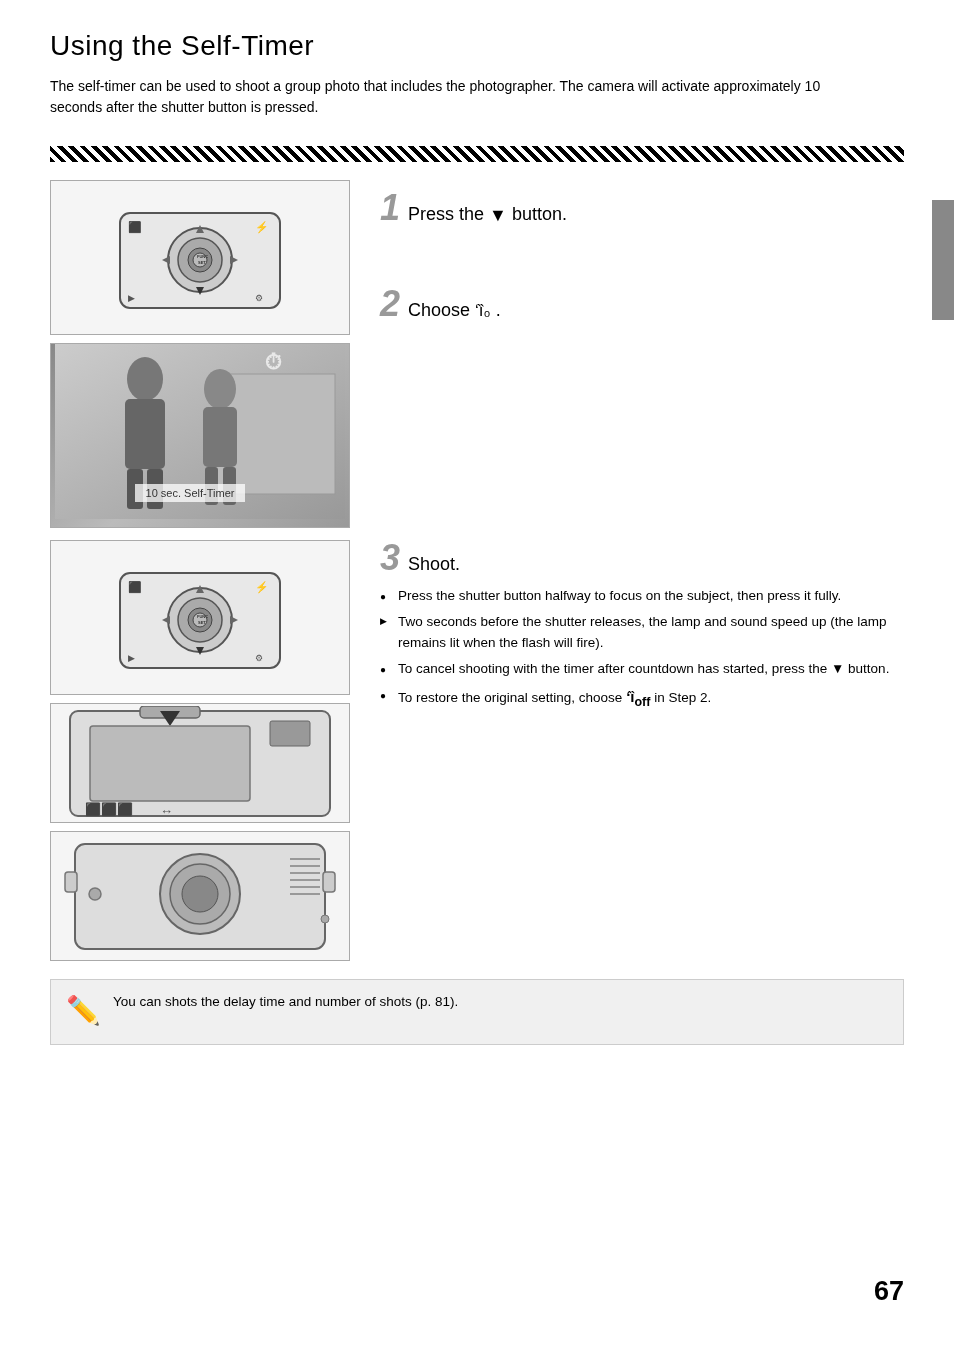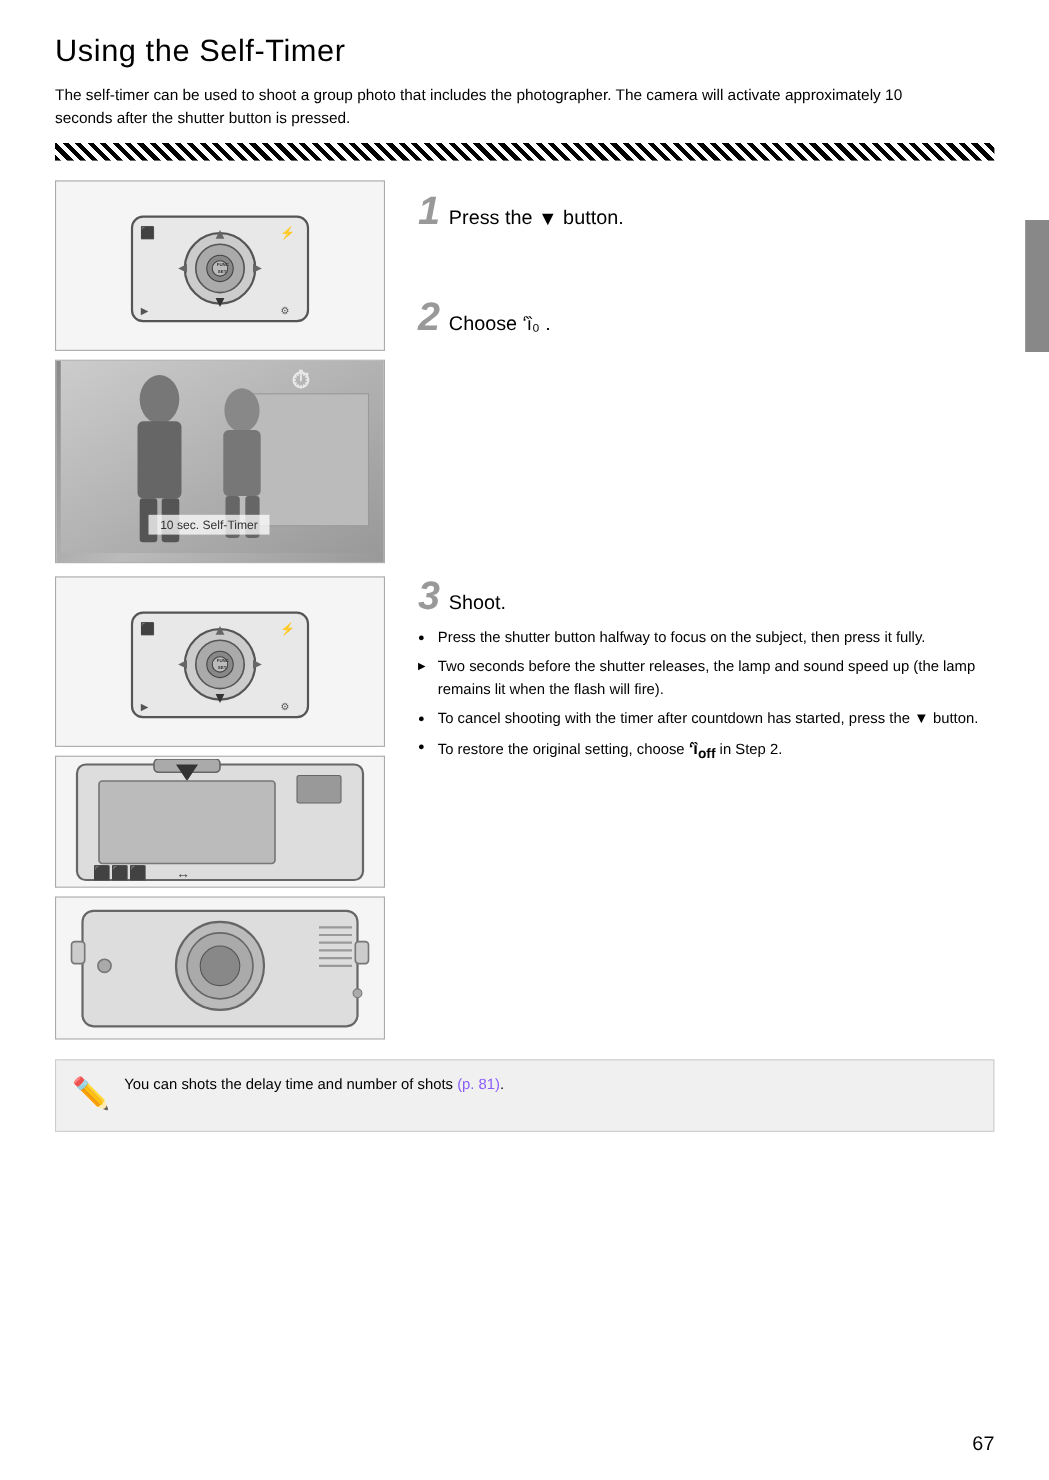--- a/index.html
+++ b/index.html
@@ -17,21 +17,21 @@
     .page-title {
       font-size: 28px;
       font-weight: 400;
       margin-bottom: 14px;
       letter-spacing: 0.5px;
     }
 
     .intro-text {
       font-size: 14px;
       line-height: 1.5;
-      margin-bottom: 12px;
+      margin-bottom: 28px;
       max-width: 820px;
     }
 
     
     .stripe-bar {
       width: 100%;
       height: 16px;
       background: repeating-linear-gradient(
         45deg,
         #000 0px,
@@ -161,30 +161,30 @@
       line-height: 1.5;
     }
 
     .note-icon {
       font-size: 28px;
       flex-shrink: 0;
       margin-top: -2px;
     }
 
     .note-link {
-      color: #8b5cf6;
+      color: #000000;
     }
 
     
     .page-number {
       position: absolute;
-      bottom: 22px;
+      bottom: 38px;
       right: 50px;
-      font-size: 18px;
-      font-weight: 400;
+      font-size: 27px;
+      font-weight: 700;
     }
 
     
     .right-tab {
       position: absolute;
       right: 0;
       top: 200px;
       width: 22px;
       height: 120px;
       background: #888;

